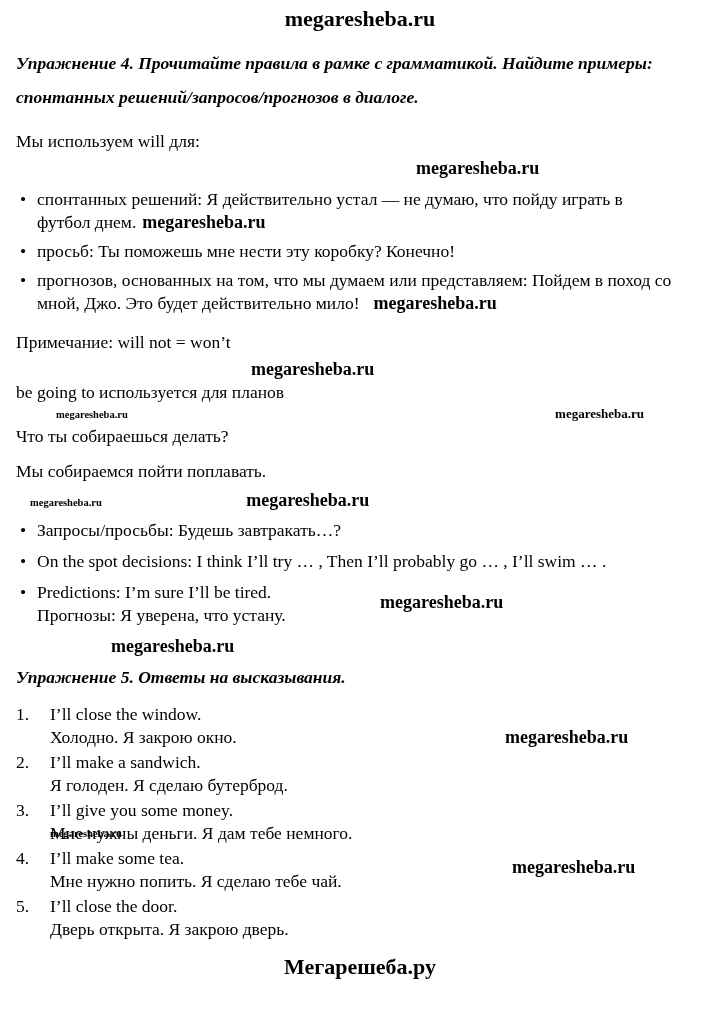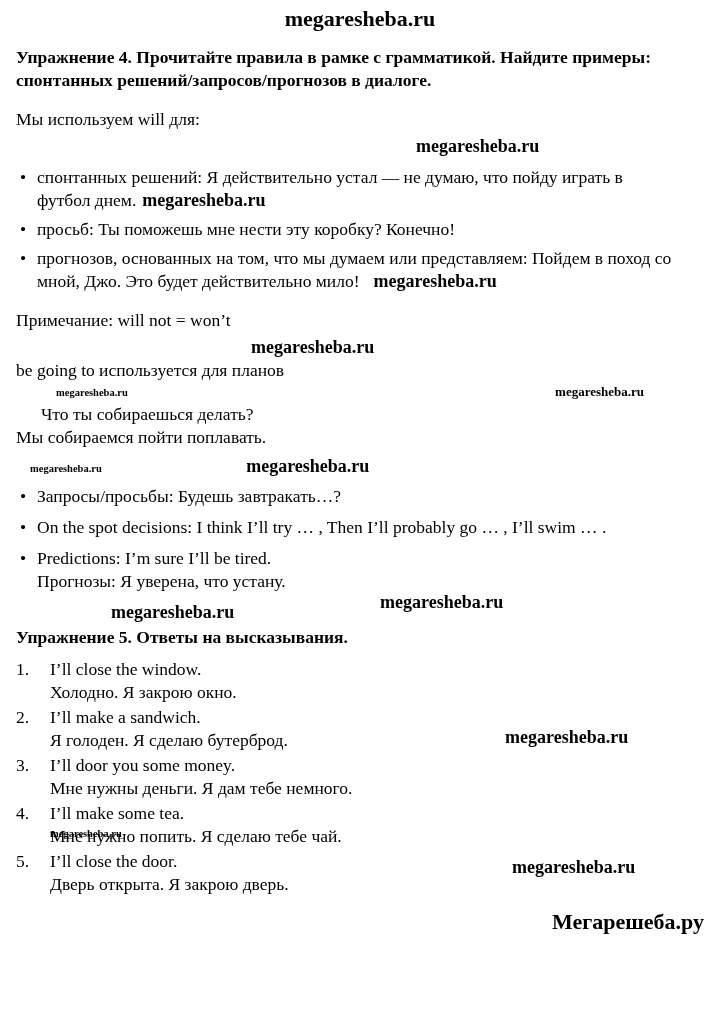--- a/index.html
+++ b/index.html
@@ -18,28 +18,29 @@
     line-height: 23px;
   }
   .header-wm {
     text-align: center;
     font-weight: bold;
     font-size: 22px;
     line-height: 26px;
   }
   .h-bold {
     font-weight: bold;
-    line-height: 23px;
+    line-height: 34px;
     margin: 14px 0 0 0;
+    font-style: italic;
   }
   .h-bold.ex5 { margin-top: 2px; }
   .para { margin: 16px 0 0 0; }
   .para.plans { margin-top: 0; }
-  .para.q1 { margin-top: 2px; margin-left: 25px; }
-  .para.q2 { margin-top: 0; }
+  .para.q1 { margin-top: 2px; }
+  .para.q2 { margin-top: 12px; }
 
   ul.bullets {
     list-style: none;
     margin: 8px 0 0 0;
     padding: 0;
   }
   ul.bullets > li {
     position: relative;
     padding-left: 21px;
     padding-right: 26px;
@@ -94,21 +95,21 @@
     padding: 0;
   }
   ol.answers > li {
     position: relative;
     padding-left: 34px;
     margin-bottom: 2px;
   }
   ol.answers .num { position: absolute; left: 0; top: 0; }
 
   .footer {
-    text-align: right;
+    text-align: center;
     font-weight: bold;
     font-size: 22px;
     line-height: 28px;
     margin-top: 12px;
   }
 </style>
 </head>
 <body>
 
 <div class="page">
@@ -181,21 +182,21 @@
       <div class="en">I’ll close the window.</div>
       <div class="ru">Холодно. Я закрою окно.</div>
     </li>
     <li>
       <span class="num">2.</span>
       <div class="en">I’ll make a sandwich.</div>
       <div class="ru">Я голоден. Я сделаю бутерброд.</div>
     </li>
     <li>
       <span class="num">3.</span>
-      <div class="en">I’ll door you some money.</div>
+      <div class="en">I’ll give you some money.</div>
       <div class="ru">Мне нужны деньги. Я дам тебе немного.</div>
     </li>
     <li>
       <span class="num">4.</span>
       <div class="en">I’ll make some tea.</div>
       <div class="ru">Мне нужно попить. Я сделаю тебе чай.</div>
     </li>
     <li>
       <span class="num">5.</span>
       <div class="en">I’ll close the door.</div>

